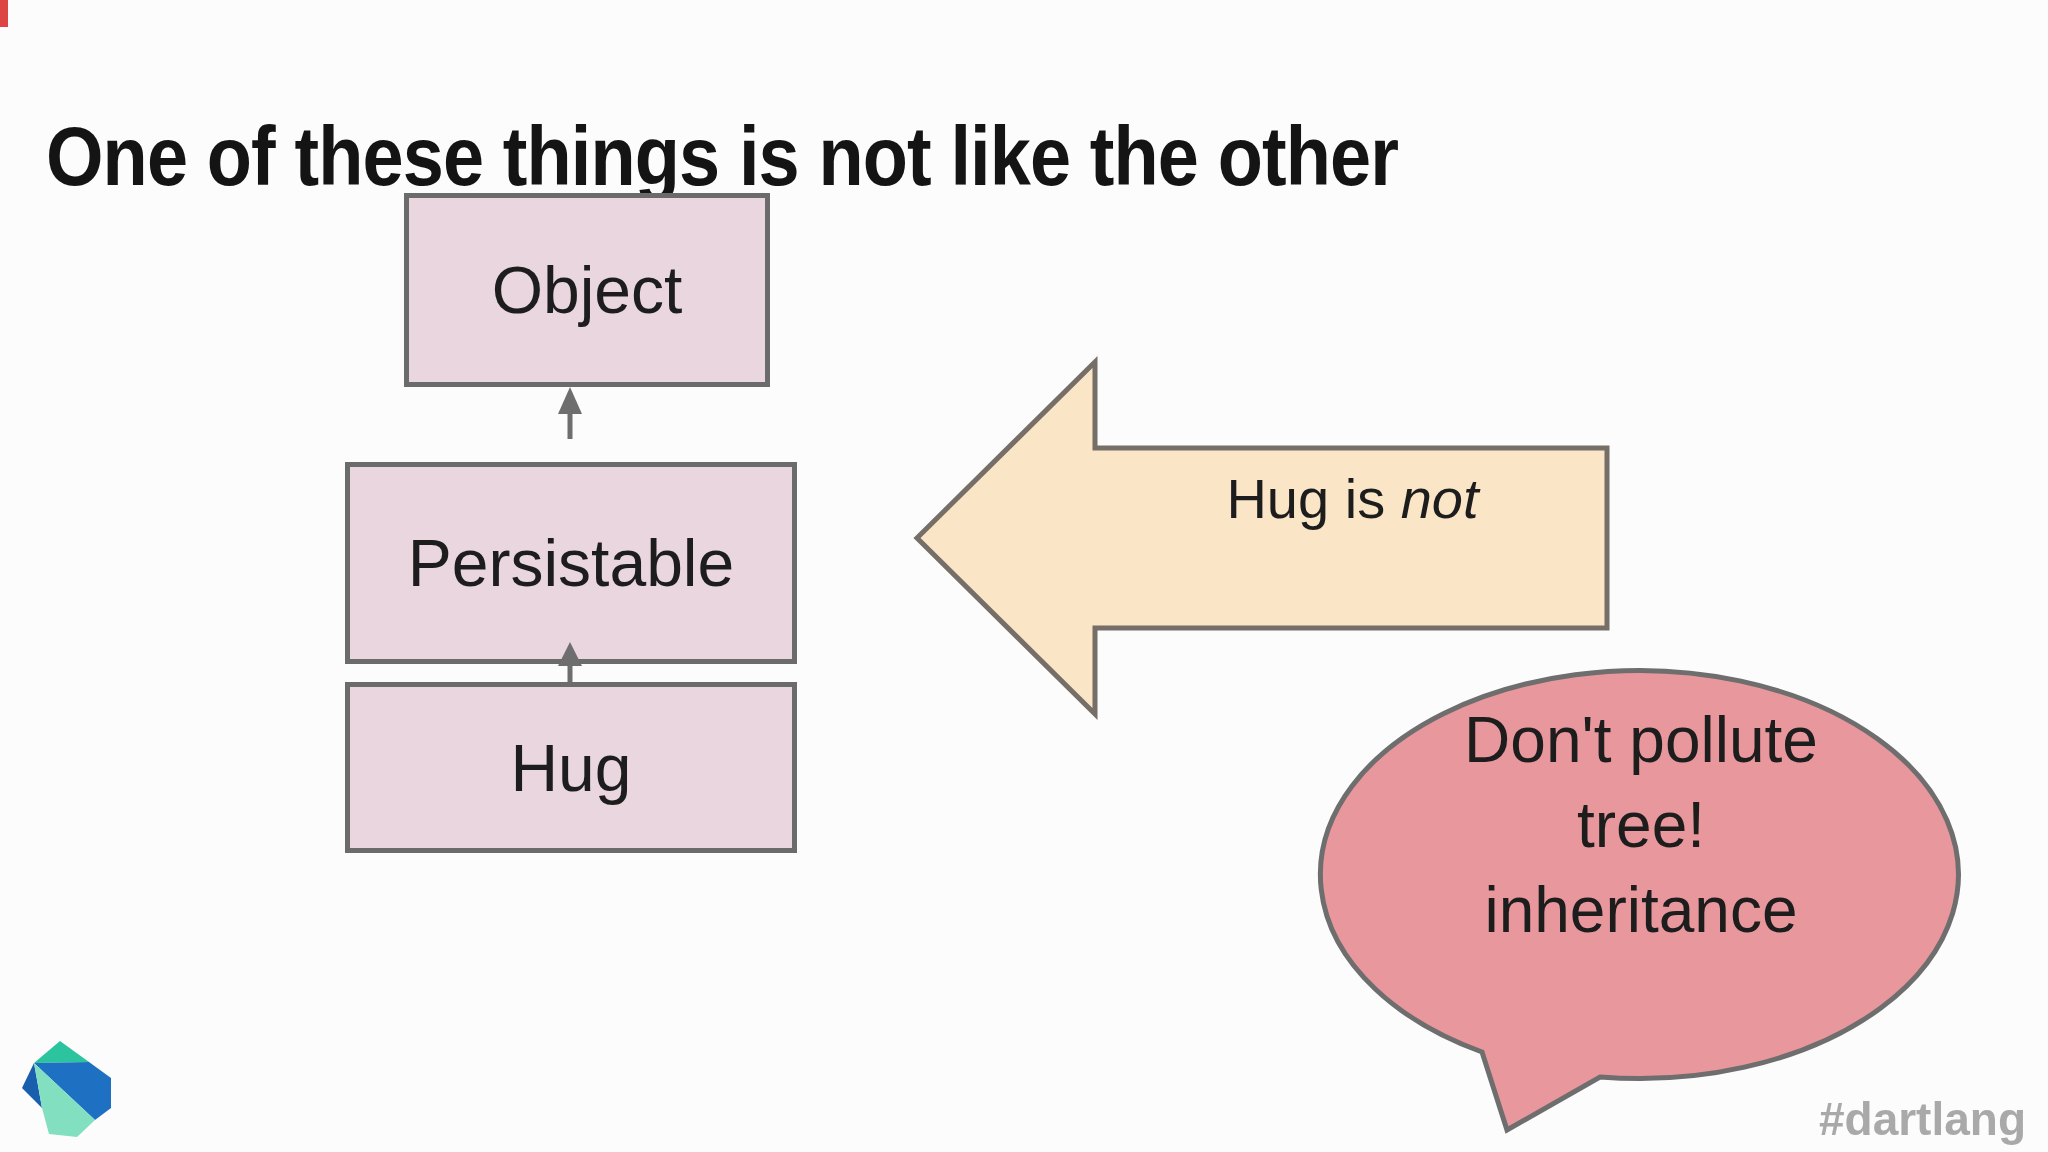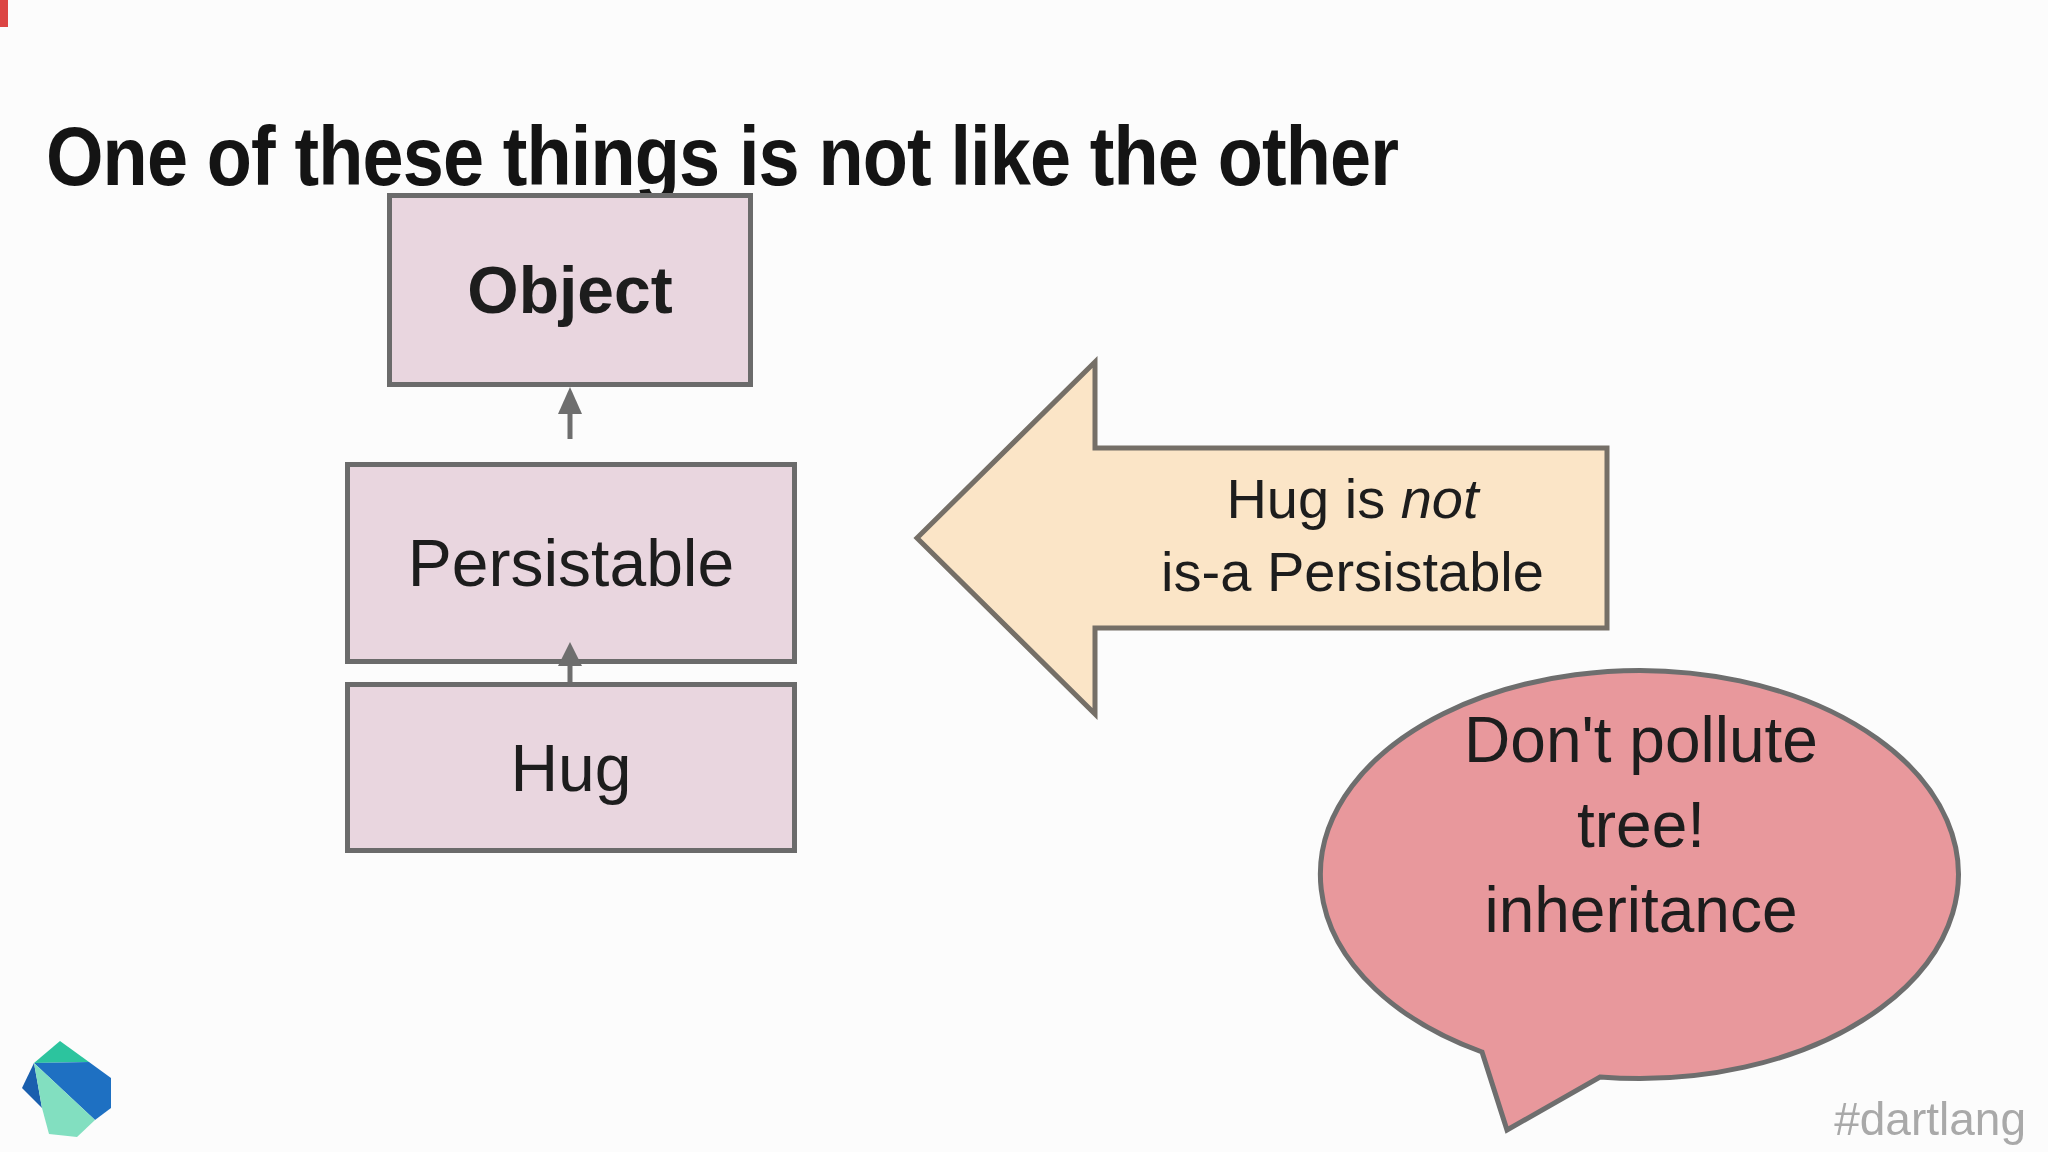--- a/index.html
+++ b/index.html
@@ -23,21 +23,21 @@
   }
 
   
   .class-box{
     box-sizing:border-box;
     background:var(--box-fill,#e9d6df);
     border:5px solid var(--box-border,#6b6b6b);
     display:flex;align-items:center;justify-content:center;
     color:var(--text,#1d1d1d);font-size:66px;
   }
-  #box-object{left:387px;top:193px;width:366px;height:194px;font-weight:bold;}
+  #box-object{left:404px;top:193px;width:366px;height:194px;}
   #box-persistable{left:345px;top:462px;width:452px;height:202px;}
   #box-hug{left:345px;top:682px;width:452px;height:171px;}
 
   
   .connector{overflow:visible;}
   #connector-1{left:548px;top:387px;}
   #connector-2{left:548px;top:642px;}
   .connector .head{fill:var(--line,#6e6e6e);}
   .connector .stem{fill:var(--line,#6e6e6e);}
 
@@ -64,21 +64,21 @@
   }
   #bubble-text{
     left:1341px;top:698px;width:600px;
     text-align:center;color:var(--text,#1d1d1d);
     font-size:64px;line-height:85px;
   }
 
   
   #hashtag{
     right:22px;top:1092px;
-    font-size:46px;color:var(--muted,#a9a9a9);
+    font-size:46px;color:var(--muted,#a9a9a9);font-weight:bold;
   }
   #dart-logo{left:22px;top:1040px;}
   .dart-teal{fill:var(--dart-teal,#2cc49e);}
   .dart-blue{fill:var(--dart-blue,#1e70c2);}
   .dart-blue-dark{fill:var(--dart-blue-dark,#1a5fae);}
   .dart-green-light{fill:var(--dart-green-light,#82dfc0);}
 </style>
 </head>
 <body>
 
@@ -106,21 +106,20 @@
 
 <div id="box-hug" class="class-box abs">
   <span>Hug</span>
 </div>
 
 <svg id="callout-shape-svg" class="abs" width="705" height="365" viewBox="0 0 705 365">
   <polygon points="7,183 185,7 185,93 697,93 697,273 185,273 185,359"></polygon>
 </svg>
 <div id="callout-text" class="abs">
   <div><span>Hug is </span><em>not</em></div>
-  <div>is-a Persistable</div>
 </div>
 
 <svg id="bubble-svg" class="abs" width="655" height="475" viewBox="0 0 655 475">
   <path d="M 167,387 A 319 204 0 1 1 285,412 L 192,465 Z"></path>
 </svg>
 <div id="bubble-text" class="abs">
   <div>Don't pollute</div>
   <div>tree!</div>
   <div>inheritance</div>
 </div>

